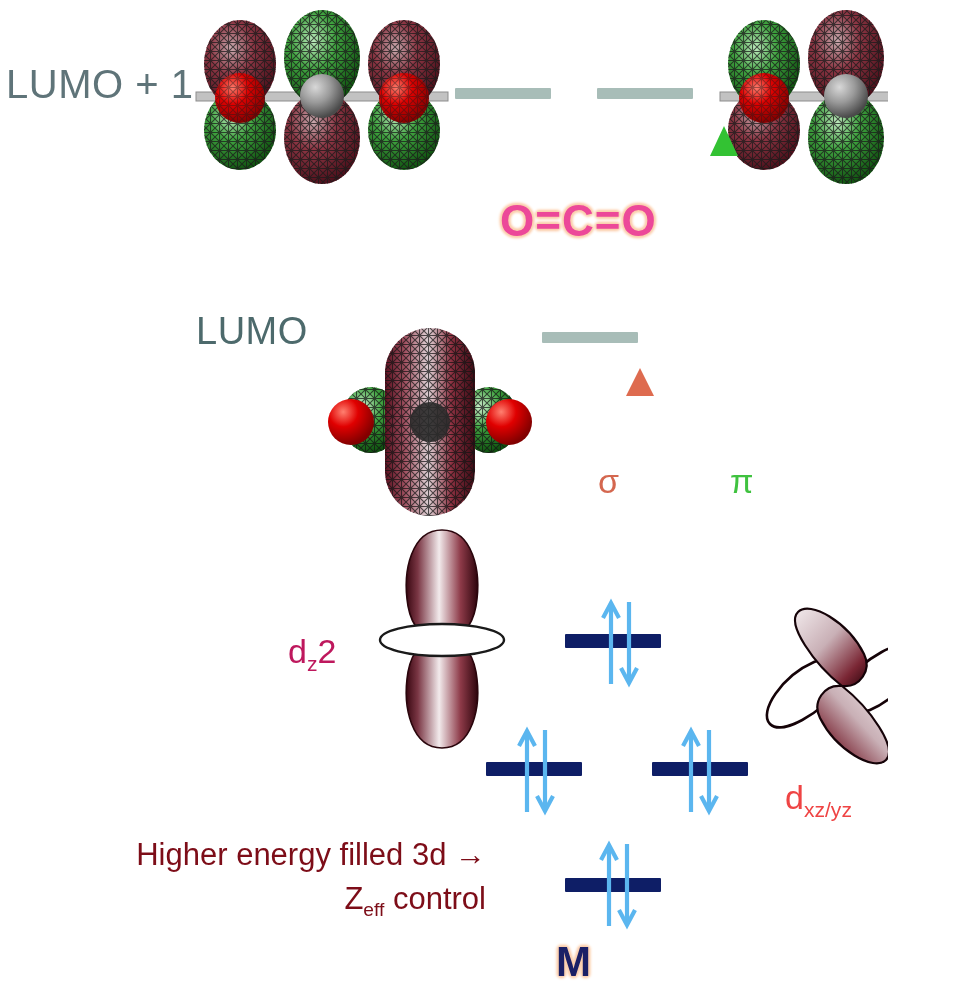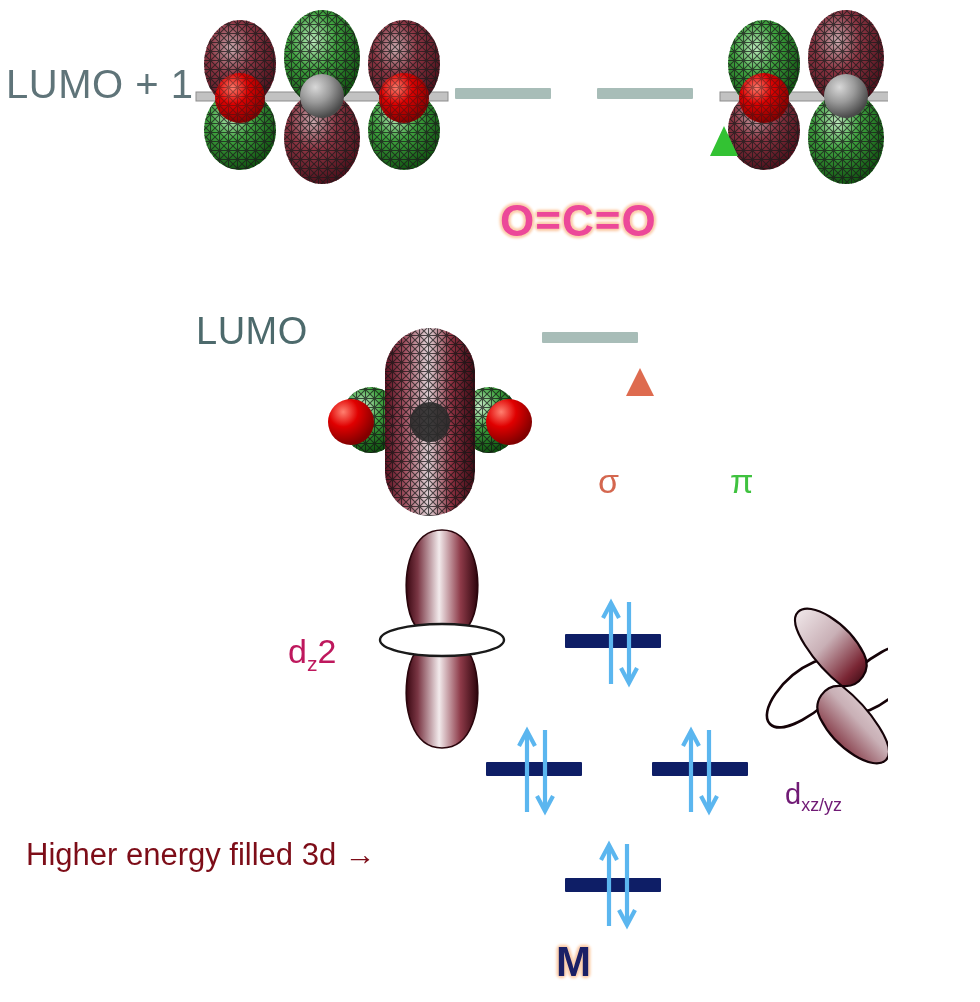--- a/index.html
+++ b/index.html
@@ -69,32 +69,32 @@
     white-space: nowrap;
   }
   .lbl-dz2 {
     left: 288px; top: 632px;
     font-size: 34px;
     color: #be185d;
     white-space: nowrap;
   }
   .lbl-dxz {
     left: 785px; top: 778px;
-    font-size: 29px;
-    color: #701a75;
+    font-size: 34px;
+    color: #ef4444;
     white-space: nowrap;
   }
   .sub {
     font-size: 0.62em;
     vertical-align: sub;
   }
   .lbl-note {
     left: 26px; top: 833px;
     width: 460px;
-    text-align: left;
+    text-align: right;
     font-size: 31px;
     color: #7d0d18;
     line-height: 1.42;
   }
   .note-line { white-space: nowrap; }
 
   
   .bar-gray {
     height: 11px;
     background: #a8bdb8;
@@ -359,17 +359,20 @@
     <g stroke="#5bb6ef" stroke-width="4.2" fill="none" stroke-linecap="butt">
       <line x1="15" y1="84" x2="15" y2="4"></line>
       <polyline points="7,18 15,3 23,18"></polyline>
       <line x1="33" y1="2" x2="33" y2="82"></line>
       <polyline points="25,68 33,83 41,68"></polyline>
     </g>
   </svg>
 
   <div class="abs lbl-note">
     <div class="note-line">Higher energy filled 3d →</div>
+    <div class="note-line">
+      <span>Z</span><span class="sub">eff</span><span> control</span>
+    </div>
   </div>
 
   <div class="abs lbl-m">M</div>
 
 </div>
 
 </body></html>

